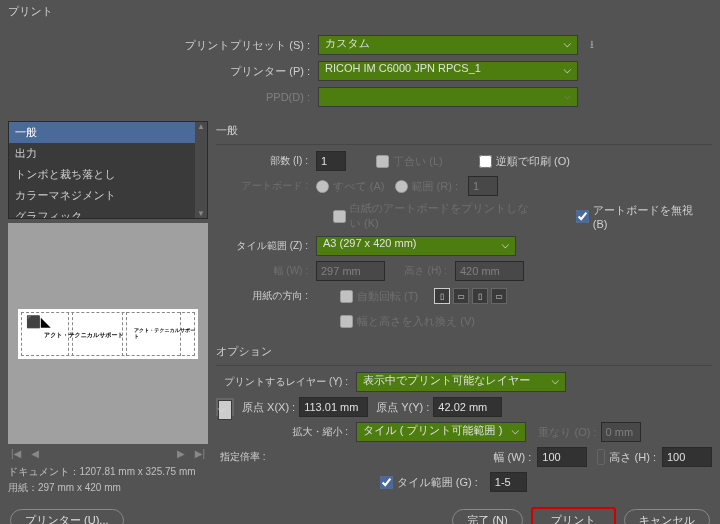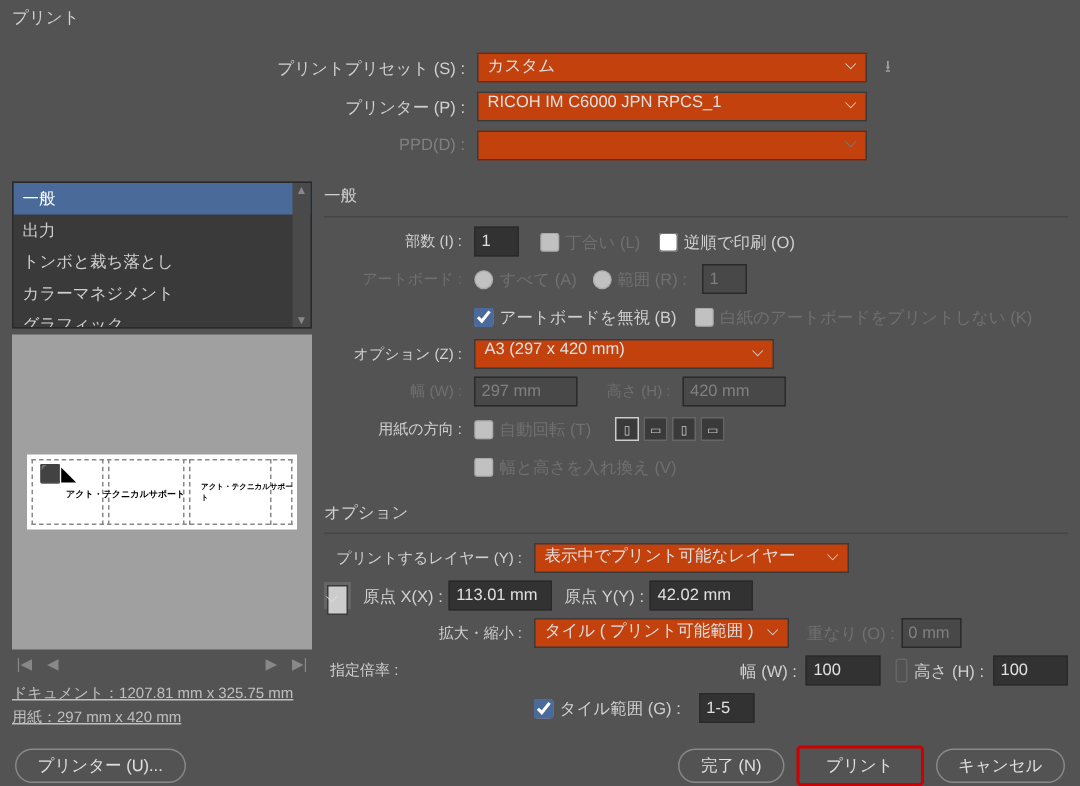--- a/index.html
+++ b/index.html
@@ -5,21 +5,21 @@
 * { box-sizing: border-box; margin: 0; padding: 0; font-family: "Meiryo", "Hiragino Sans", sans-serif; }
 body { background: #535353; color: #d0d0d0; font-size: 11px; width: 720px; height: 524px; overflow: hidden; }
 .dialog { width: 720px; height: 524px; display: flex; flex-direction: column; }
 .titlebar { padding: 4px 8px; color: #d0d0d0; font-size: 11px; }
 .content { flex: 1; display: flex; flex-direction: column; padding: 4px 8px 0 8px; }
 
 .top-presets { padding: 8px 0 8px 0; }
 .preset-row { display: flex; align-items: center; margin-bottom: 6px; }
 .preset-label { width: 310px; text-align: right; padding-right: 8px; color: #d0d0d0; }
 .preset-label.dim { color: #808080; }
-.sel { background: #c2410c; border: 1px solid #3a3a3a; color: #e0e0e0; height: 20px; padding: 0 6px; flex: 1; max-width: 260px; position: relative; }
+.sel { background: #4d7c0f; border: 1px solid #3a3a3a; color: #e0e0e0; height: 20px; padding: 0 6px; flex: 1; max-width: 260px; position: relative; }
 .sel.dim { color: #808080; }
 .sel::after { content: "⌵"; position: absolute; right: 6px; top: 2px; font-size: 10px; }
 .save-icon { margin-left: 12px; color: #a0a0a0; }
 
 .main-row { flex: 1; display: flex; gap: 8px; }
 .left-col { width: 200px; display: flex; flex-direction: column; }
 .listbox { background: #3a3a3a; border: 1px solid #2a2a2a; height: 98px; overflow: hidden; position: relative; }
 .listbox .scrollbar { position: absolute; right: 0; top: 0; bottom: 0; width: 12px; background: #4a4a4a; }
 .listbox .scrollbar::before { content: "▲"; position: absolute; top: 0; left: 2px; font-size: 8px; color: #888; }
 .listbox .scrollbar::after { content: "▼"; position: absolute; bottom: 0; left: 2px; font-size: 8px; color: #888; }
@@ -33,34 +33,34 @@
 .tile-v2 { position: absolute; top: 3px; bottom: 3px; left: 60%; border-left: 1px dashed #888; }
 .tile-v3 { position: absolute; top: 3px; bottom: 3px; left: 90%; border-left: 1px dashed #888; }
 .tile-v1b { position: absolute; top: 3px; bottom: 3px; left: 28%; border-left: 1px dashed #888; }
 .tile-v2b { position: absolute; top: 3px; bottom: 3px; left: 58%; border-left: 1px dashed #888; }
 .art-text { position: absolute; font-size: 6px; color: #000; font-weight: bold; }
 
 .preview-nav { display: flex; align-items: center; gap: 4px; margin-top: 4px; color: #888; }
 .preview-nav span { margin: 0 3px; font-size: 10px; }
 
 .doc-info { margin-top: 6px; color: #c0c0c0; font-size: 10px; }
-.doc-info div { margin-bottom: 2px; text-decoration: underline; }
+.doc-info div { margin-bottom: 2px; }
 
 .right-col { flex: 1; display: flex; flex-direction: column; }
 .section-head { color: #d0d0d0; margin-bottom: 6px; padding-top: 2px; }
 .divider { height: 1px; background: #454545; margin-bottom: 6px; }
 
 .form-row { display: flex; align-items: center; margin-bottom: 5px; min-height: 20px; }
 .form-label { width: 100px; text-align: right; padding-right: 8px; color: #d0d0d0; font-size: 10px; }
 .form-label.dim { color: #707070; }
 .txt-input { background: #323232; border: 1px solid #2a2a2a; color: #e0e0e0; height: 20px; padding: 0 4px; font-size: 11px; }
 .txt-input.dim { color: #808080; background: #484848; }
 .txt-input.small { width: 69px; }
 .txt-input.tiny { width: 30px; }
-.cbx { display: inline-flex; align-items: center; gap: 4px; margin-right: 12px; }
+.cbx { display: inline-flex; align-items: center; gap: 4px; margin-right: 12px; margin-left: 24px; }
 .cbx input { accent-color: #4a6a9a; }
 .cbx.dim { color: #707070; }
 .radio { display: inline-flex; align-items: center; gap: 4px; margin-right: 10px; color: #707070; }
 
 .orient-icons { display: flex; gap: 3px; margin-left: 4px; }
 .orient-btn { width: 16px; height: 16px; border: 1px solid #666; background: #3a3a3a; display: flex; align-items: center; justify-content: center; font-size: 8px; }
 .orient-btn.active { border-color: #ccc; }
 
 .placement-grid { width: 18px; height: 18px; display: grid; grid-template-columns: repeat(3,1fr); grid-template-rows: repeat(3,1fr); gap: 1px; background: #666; border: 1px solid #666; }
 .placement-grid div { background: #3a3a3a; }
@@ -135,21 +135,21 @@
         </div>
       </div>
 
       <div class="right-col">
         <div class="section-head">一般</div>
         <div class="divider"></div>
 
         <div class="form-row">
           <div class="form-label">部数 (I) :</div>
           <input class="txt-input tiny" value="1" style="">
-          <label class="cbx dim" style="margin-left:14px">
+          <label class="cbx dim" style="margin-left:30px">
               <input type="checkbox" disabled="" style="">
               <span>丁合い (L)</span>
             </label>
           <label class="cbx">
               <input type="checkbox" style="">
               <span>逆順で印刷 (O)</span>
             </label>
         </div>
 
         <div class="form-row">
@@ -160,32 +160,32 @@
             </label>
           <label class="radio">
               <input type="radio" disabled="" style="">
               <span>範囲 (R) :</span>
             </label>
           <input class="txt-input tiny dim" value="1" style="">
         </div>
 
         <div class="form-row">
           <div class="form-label"></div>
+          <label class="cbx dim">
+              <input type="checkbox" disabled="" style="">
+              <span>白紙のアートボードをプリントしない (K)</span>
+            </label>
           <label class="cbx">
               <input type="checkbox" checked="" style="">
               <span>アートボードを無視 (B)</span>
             </label>
-          <label class="cbx dim">
-              <input type="checkbox" disabled="" style="">
-              <span>白紙のアートボードをプリントしない (K)</span>
-            </label>
-        </div>
-
-        <div class="form-row">
-          <div class="form-label">オプション (Z) :</div>
+        </div>
+
+        <div class="form-row">
+          <div class="form-label">タイル範囲 (Z) :</div>
           <div class="sel" style="max-width:200px">A3 (297 x 420 mm)</div>
         </div>
 
         <div class="form-row">
           <div class="form-label dim">幅 (W) :</div>
           <input class="txt-input small dim" value="297 mm" style="">
           <div class="form-label dim" style="width:70px">高さ (H) :</div>
           <input class="txt-input small dim" value="420 mm" style="">
         </div>
 

